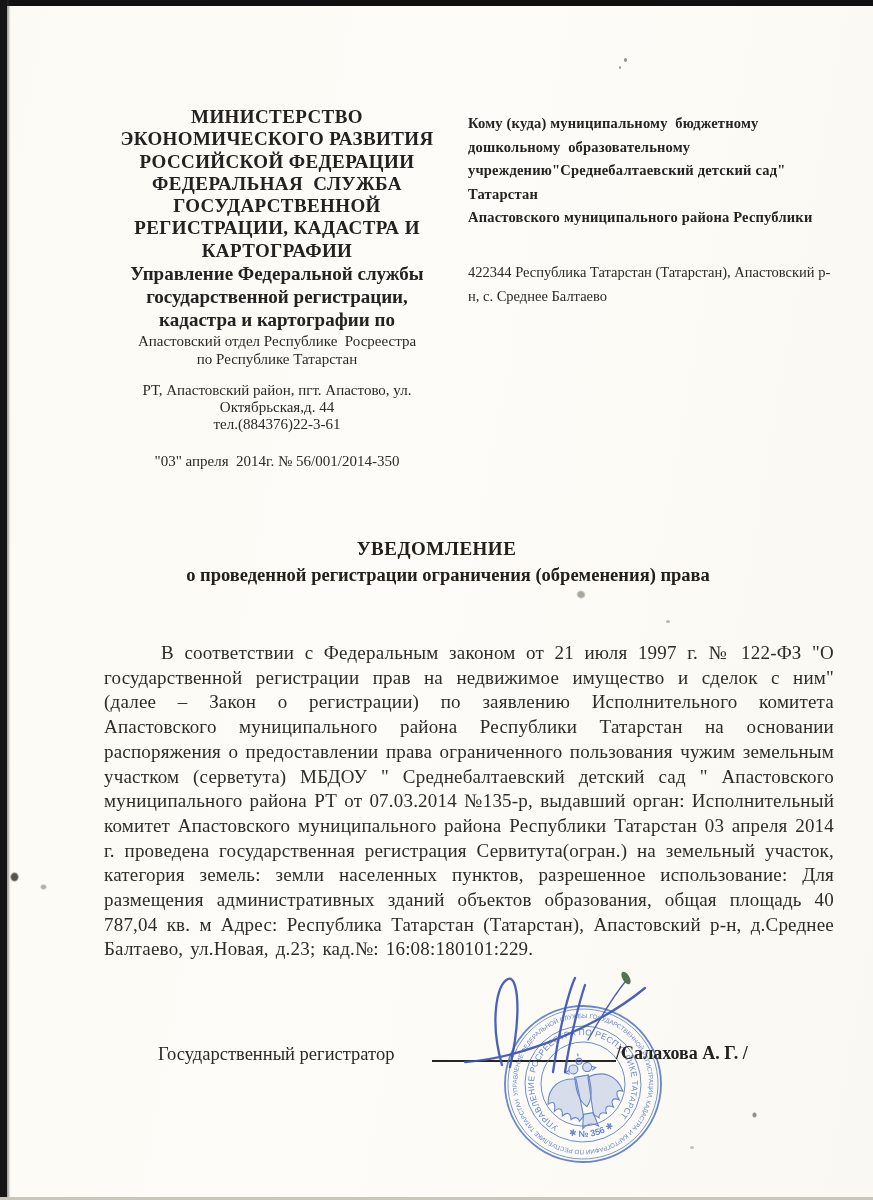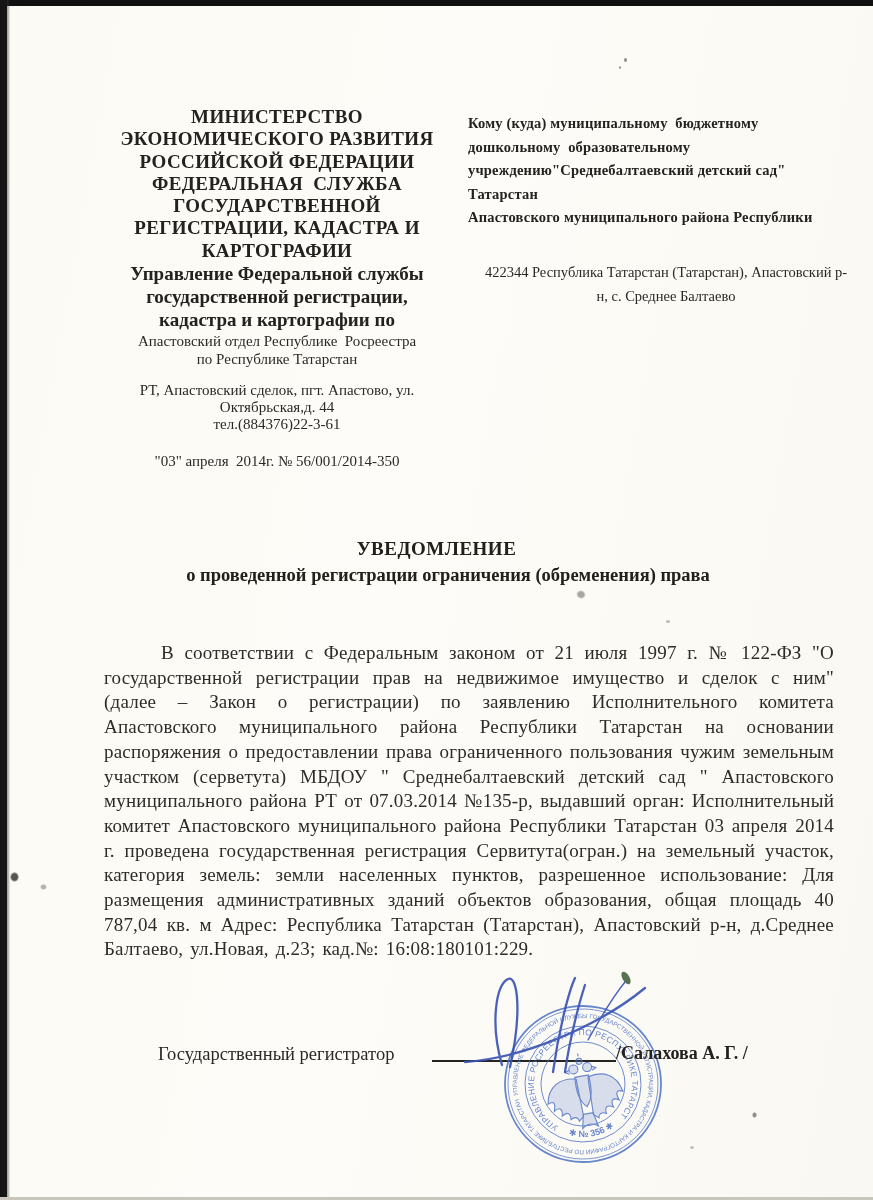--- a/index.html
+++ b/index.html
@@ -21,21 +21,21 @@
   .division{margin-top:2px;}
   .division div{font-size:15px;line-height:17.5px;white-space:pre-wrap;}
   .s-addr{margin-top:14px;}
   .s-addr div{font-size:15px;line-height:17px;white-space:pre-wrap;}
   .dateref{margin-top:20px;font-size:15px;white-space:pre-wrap;}
 
   
   .recipient{position:absolute;left:468px;top:112px;width:396px;text-align:left;}
   .to-lines div{font-weight:bold;font-size:14.5px;line-height:23.5px;letter-spacing:.2px;white-space:pre-wrap;color:#242220;}
   .r-addr{margin-top:30px;}
-  .r-addr div{font-size:14.5px;line-height:24px;white-space:pre-wrap;text-align:center;}
+  .r-addr div{font-size:14.5px;line-height:24px;white-space:pre-wrap;}
 
   
   .doc-title{position:absolute;left:0;top:536px;width:873px;text-align:center;color:#222019;}
   .doc-title .t1{font-weight:bold;font-size:19px;line-height:26px;letter-spacing:.5px;}
   .doc-title .t2{font-weight:bold;font-size:18.5px;line-height:26px;margin-left:23px;}
 
   
   .body-par{
     position:absolute;left:104px;top:641px;width:730px;
     font-size:19px;line-height:24.7px;text-align:justify;text-indent:57px;
@@ -83,21 +83,21 @@
     <div class="dept">
       <div>Управление Федеральной службы</div>
       <div>государственной регистрации,</div>
       <div>кадастра и картографии по</div>
     </div>
     <div class="division">
       <div>Апастовский отдел Республике  Росреестра</div>
       <div>по Республике Татарстан</div>
     </div>
     <div class="s-addr">
-      <div>РТ, Апастовский сделок, пгт. Апастово, ул.</div>
+      <div>РТ, Апастовский район, пгт. Апастово, ул.</div>
       <div>Октябрьская,д. 44</div>
       <div>тел.(884376)22-3-61</div>
     </div>
     <div class="dateref">"03" апреля  2014г. № 56/001/2014-350</div>
   </header>
 
   <aside class="recipient">
     <div class="to-lines">
       <div>Кому (куда) муниципальному  бюджетному</div>
       <div>дошкольному  образовательному</div>

